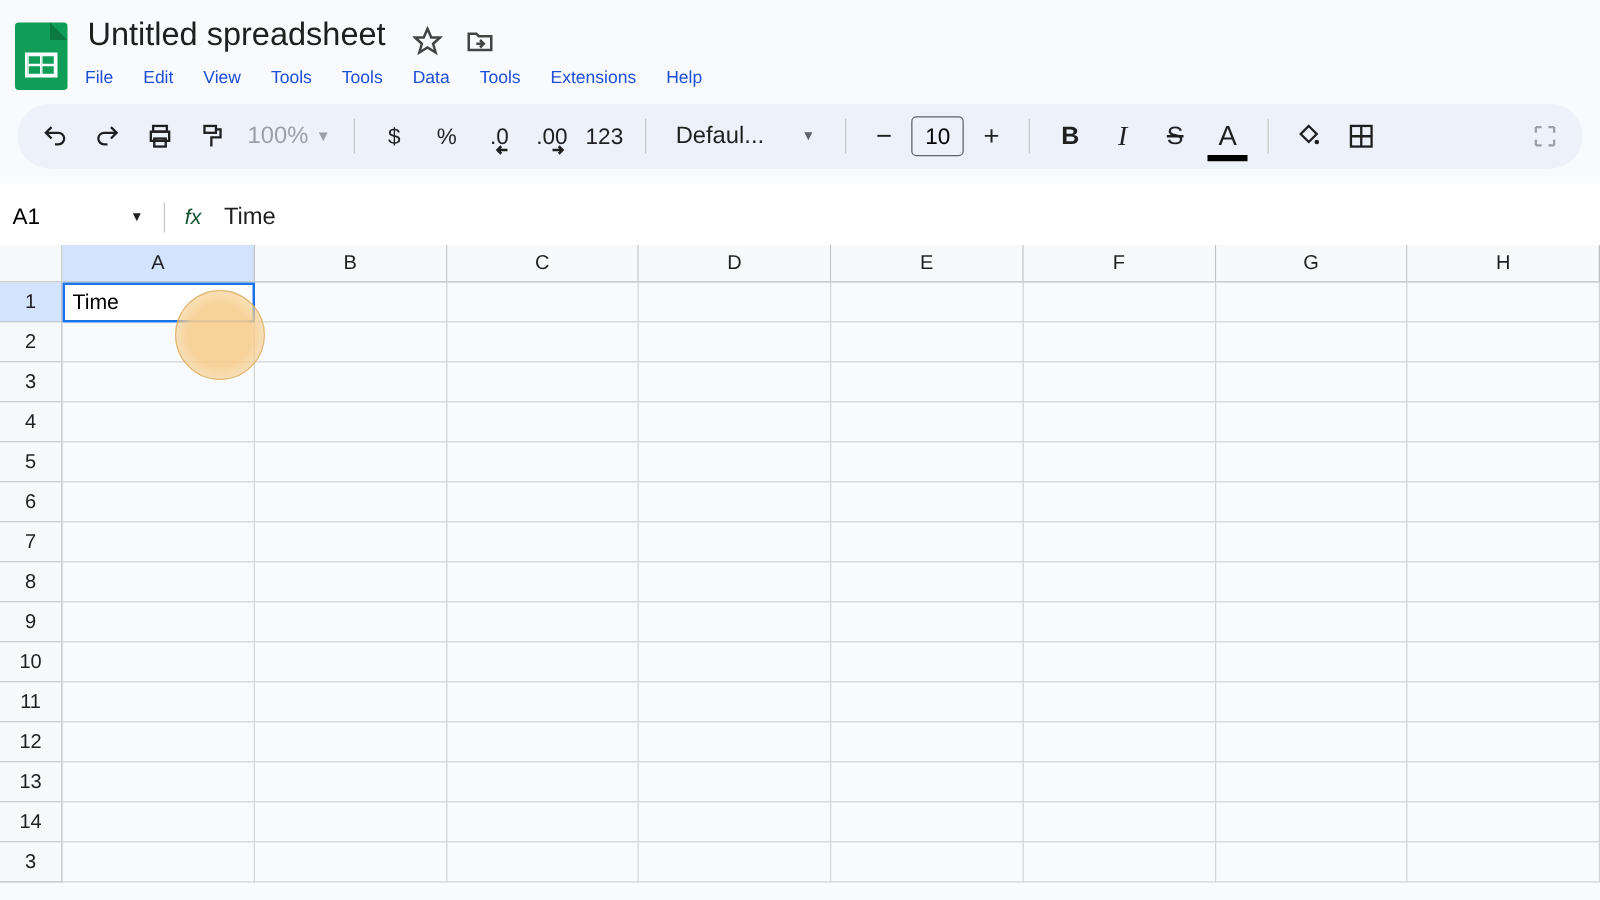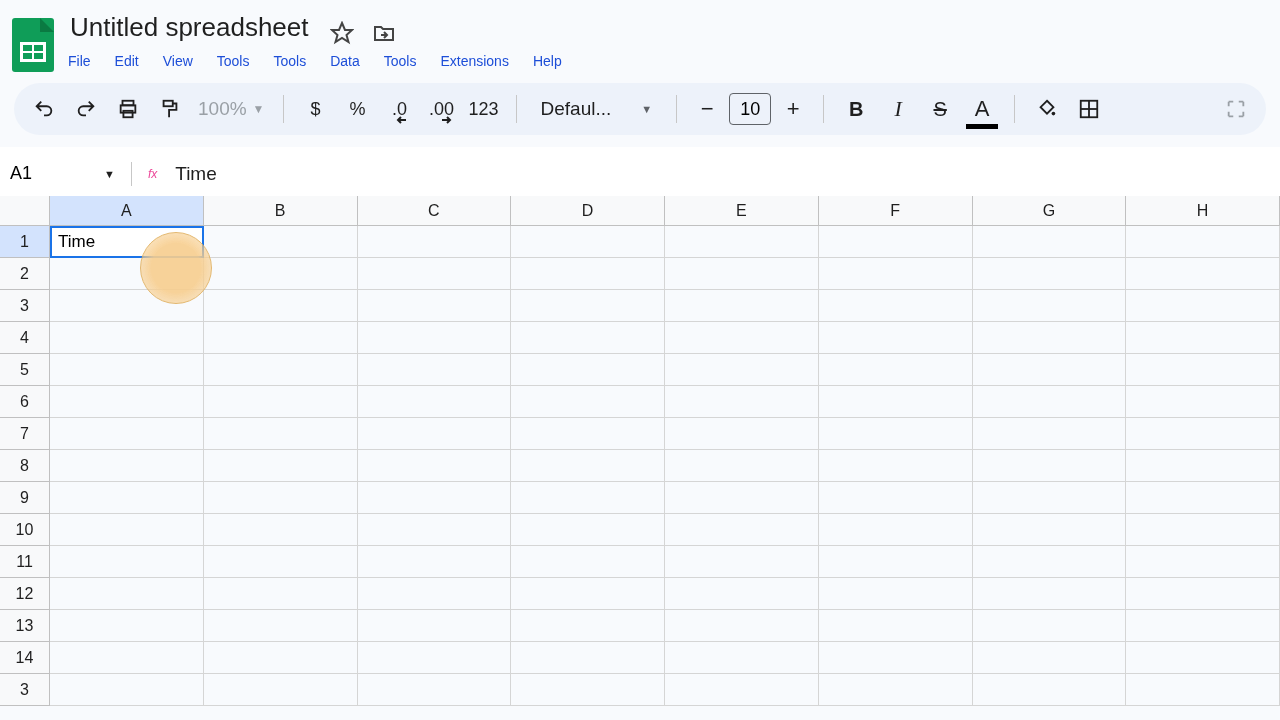--- a/index.html
+++ b/index.html
@@ -32,21 +32,21 @@
 .bold { font-weight: 700; font-size: 20px; }
 .italic { font-style: italic; font-family: serif; font-size: 22px; }
 .strike { text-decoration: line-through; font-size: 20px; }
 .color-A { font-size: 22px; font-weight: 500; position: relative; }
 .color-A::after { content: ""; position: absolute; bottom: -6px; left: -2px; right: -2px; height: 5px; background: #000; }
 
 .namebox-row { display: flex; align-items: center; padding: 14px 16px 10px 6px; gap: 8px; background: #fff; }
 .namebox { width: 90px; font-size: 18px; padding: 2px 4px; border: none; background: transparent; }
 .nb-caret { font-size: 11px; color: #1f1f1f; cursor: pointer; }
 .nb-sep { width: 1px; height: 24px; background: #c7c7c7; margin: 0 8px; }
-.fx { font-style: italic; color: #ec4899; font-size: 12px; margin-right: 10px; }
+.fx { font-style: italic; color: #14532d; font-size: 17px; margin-right: 10px; }
 .formula { font-size: 19px; color: #1f1f1f; border: none; outline: none; flex: 1; }
 
 .grid-wrap { position: relative; background: #fff; }
 .corner { position: absolute; top: 0; left: 0; width: 50px; height: 30px; background: #f8f9fa; border-right: 1px solid #c0c0c0; border-bottom: 1px solid #c0c0c0; }
 .col-headers { position: absolute; top: 0; left: 50px; right: 0; height: 30px; display: flex; }
 .col-h { height: 30px; border-right: 1px solid #c0c0c0; border-bottom: 1px solid #c0c0c0; display: flex; align-items: center; justify-content: center; font-size: 16px; color: #1f1f1f; background: #f8f9fa; }
 .col-h.active { background: #d3e3fd; }
 .col-h.first { width: 155px; }
 .col-h.rest { width: 155px; }
 .row-headers { position: absolute; top: 30px; left: 0; width: 50px; }

